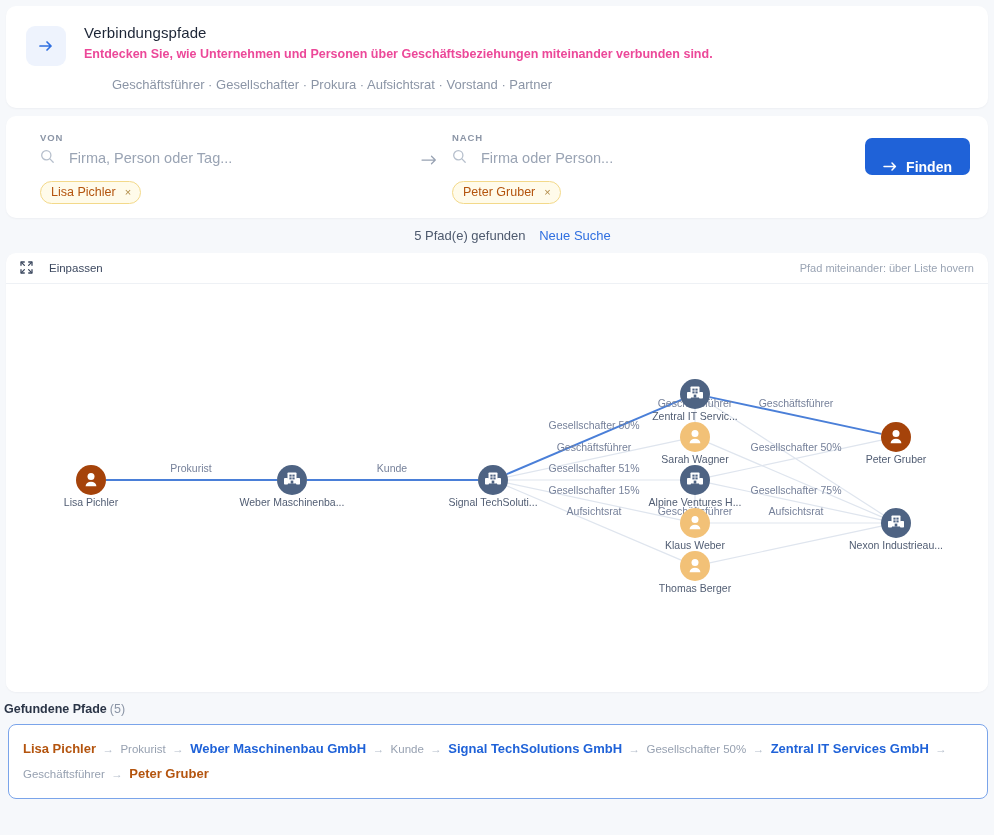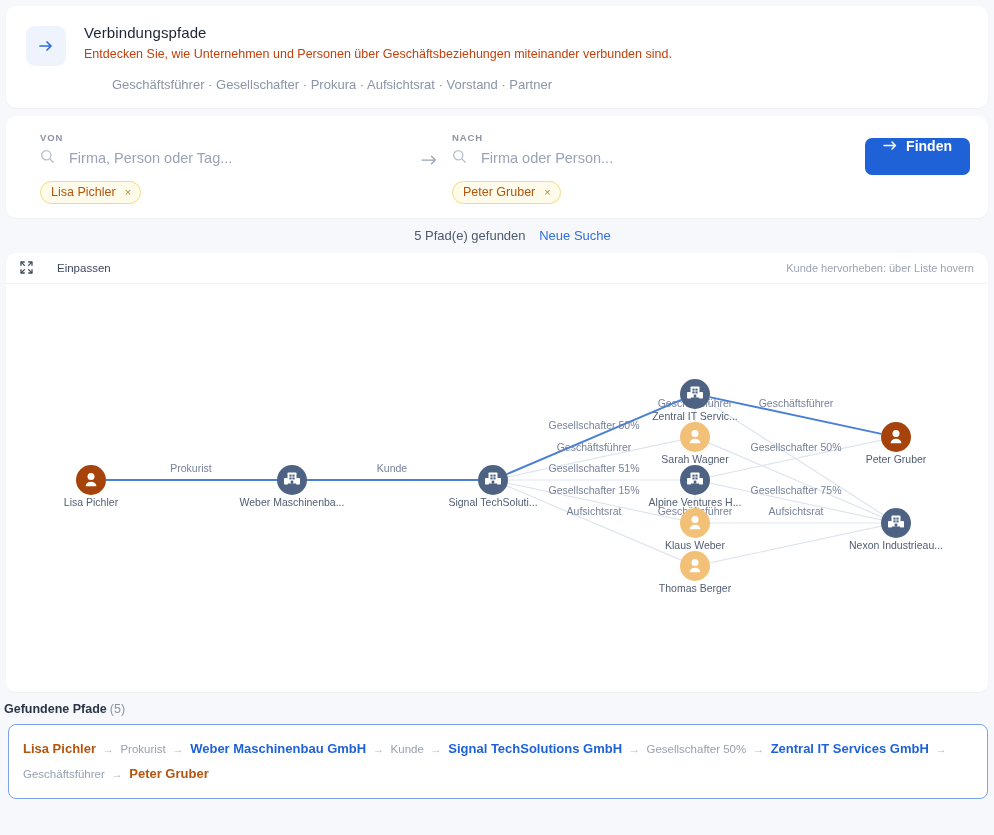--- a/index.html
+++ b/index.html
@@ -30,21 +30,21 @@
     display: flex; align-items: center; justify-content: center;
     flex: 0 0 auto;
     margin-top: 2px;
   }
   .hero-icon svg { display: block; }
   .hero-title {
     font-size: 15px; font-weight: 400; color: #1c2536;
     margin: 0 0 6px 0; letter-spacing: .1px;
   }
   .hero-sub {
-    font-size: 12.5px; color: #c2410c; margin: 0 0 16px 0;
+    font-size: 12.5px; color: #ec4899; margin: 0 0 16px 0; font-weight: bold;
   }
   .hero-tags { font-size: 13px; color: #8b95a6; margin-left: 28px; }
 
   
   .searchcard {
     background: #ffffff;
     border-radius: 10px;
     margin: 8px 6px 0 6px;
     padding: 14px 18px 14px 18px;
     display: flex;
@@ -87,21 +87,21 @@
     padding-top: 24px;
     color: #98a2b3;
   }
   .findbtn {
     margin-left: auto; margin-top: 8px;
     background: #1f62d8;
     color: #fff; border: 0; border-radius: 7px;
     height: 37px; padding: 0 18px;
     font-family: "Liberation Sans", sans-serif;
     font-size: 14px; font-weight: 700;
-    display: inline-flex; align-items: flex-start; gap: 8px;
+    display: inline-flex; align-items: flex-end; gap: 8px;
     cursor: pointer;
   }
 
   
   .resultrow {
     text-align: center;
     padding: 10px 0 10px 0;
     font-size: 13px; color: #4e5a6e; margin-left: 31px;
   }
   .resultrow .newsearch { color: #2f6fe0; margin-left: 10px; cursor: pointer; }
@@ -115,21 +115,21 @@
     overflow: hidden;
   }
   .graphbar {
     height: 31px;
     border-bottom: 1px solid #eef1f5;
     display: flex; align-items: center;
     padding: 0 14px 0 14px;
     font-size: 11.5px;
   }
   .fitbtn {
-    display: inline-flex; align-items: center; gap: 24px;
+    display: inline-flex; align-items: center; gap: 16px;
     color: #3d4960; cursor: pointer;
   }
   .hovernote { margin-left: auto; color: #9aa4b4; font-size: 11px; }
   .graphsvg { display: block; width: 982px; height: 408px; background: #fff; }
 
   
   .edge { stroke: #dfe5ee; stroke-width: 1.2px; fill: none; }
   .edge.hl { stroke: #4a7fd8; stroke-width: 1.9px; }
   .edge-label { font-family: "Liberation Sans", sans-serif; font-size: 10.5px; fill: #76819a; }
   .node-label { font-family: "Liberation Sans", sans-serif; font-size: 10.5px; fill: #515d73; }
@@ -246,21 +246,21 @@
                 <path d="M4.3 12H1V8.7"></path>
               <path d="M1.4 1.4l3 3"></path>
                 <path d="M11.6 1.4l-3 3"></path>
               <path d="M11.6 11.6l-3-3"></path>
                 <path d="M1.4 11.6l3-3"></path>
             </g>
           </svg>
         </span>
         <span>Einpassen</span>
       </span>
-      <span class="hovernote">Kunde hervorheben: über Liste hovern</span>
+      <span class="hovernote">Pfad miteinander: über Liste hovern</span>
     </div>
 
     <svg class="graphsvg" id="graph-svg" viewBox="0 0 982 408">
       <g id="g-edges">
           <line x1="100" y1="196" x2="271" y2="196" class="edge hl"></line>
           <line x1="301" y1="196" x2="472" y2="196" class="edge hl"></line>
           <line x1="500.8012718158306" y1="190.12421100910183" x2="675.1987281841695" y2="115.87578899089817" class="edge hl"></line>
           <line x1="501.6712743082259" y1="192.87690695418954" x2="674.328725691774" y2="156.12309304581046" class="edge"></line>
           <line x1="502" y1="196" x2="674" y2="196" class="edge"></line>
           <line x1="501.6712743082259" y1="199.12309304581046" x2="674.328725691774" y2="235.87690695418954" class="edge"></line>

